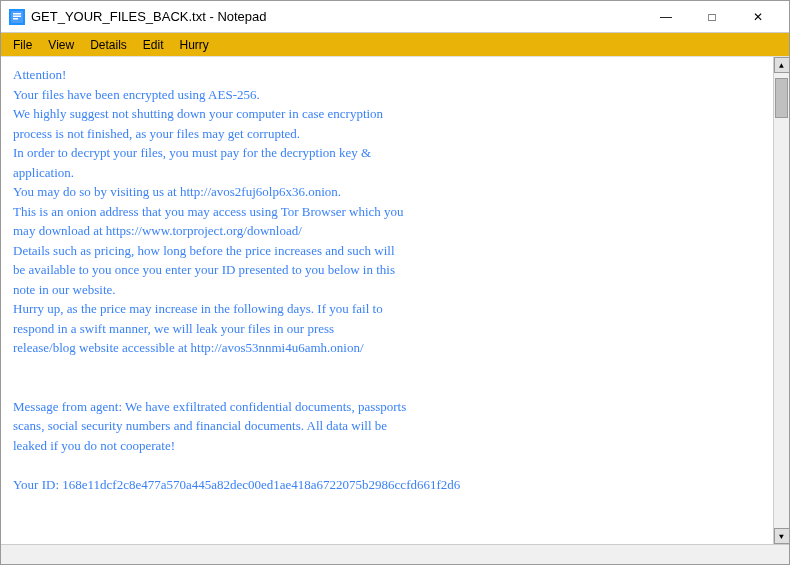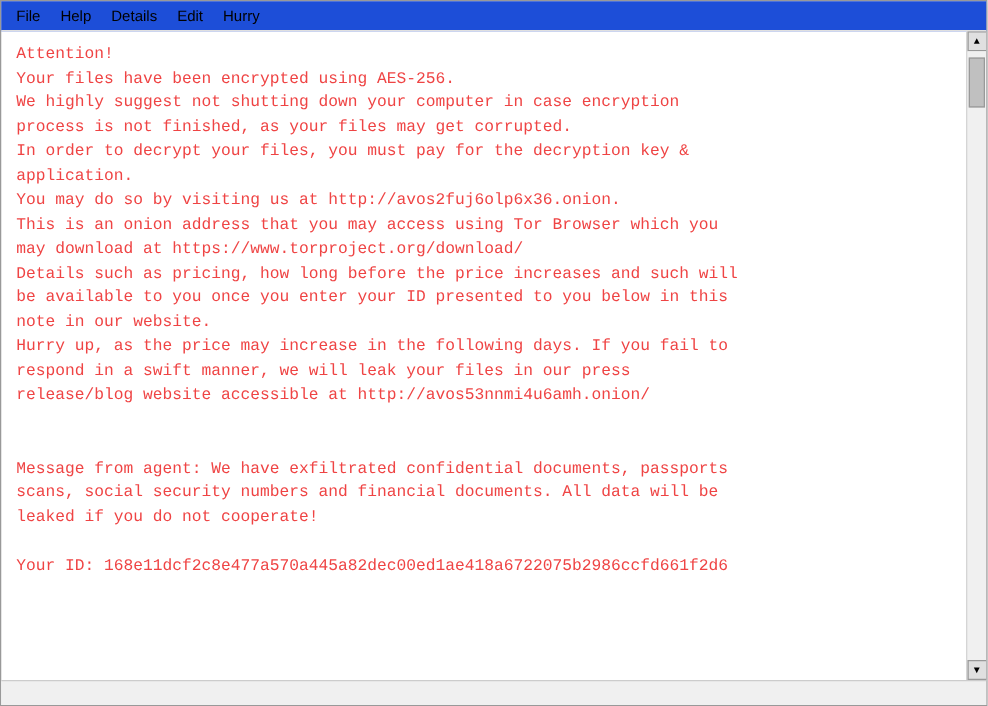--- a/index.html
+++ b/index.html
@@ -78,21 +78,21 @@
       cursor: pointer;
       font-size: 12px;
       display: flex;
       align-items: center;
       justify-content: center;
       font-family: 'Segoe UI', Arial, sans-serif;
       color: #000;
     }
 
     .menu-bar {
-      background: #1d4ed8;
+      background: #eab308;
       display: flex;
       align-items: center;
       padding: 2px 4px;
       border-bottom: 1px solid #e0e0e0;
       height: 24px;
       flex-shrink: 0;
     }
 
     .menu-item {
       font-family: 'Segoe UI', Arial, sans-serif;
@@ -104,24 +104,24 @@
 
     .content-area {
       flex: 1;
       display: flex;
       overflow: hidden;
     }
 
     .text-content {
       flex: 1;
       padding: 8px 12px;
-      font-family: Liberation Mono, monospace;
+      font-family: Liberation Serif, serif;
       font-size: 13px;
       line-height: 1.5;
-      color: #ef4444;
+      color: #3b82f6;
       overflow-y: auto;
       white-space: pre-wrap;
       word-wrap: break-word;
     }
 
     .scrollbar {
       width: 16px;
       background: #f0f0f0;
       border-left: 1px solid #ccc;
       display: flex;
@@ -164,24 +164,42 @@
       background: #f0f0f0;
       border-top: 1px solid #ccc;
       flex-shrink: 0;
     }
   </style>
 </head>
 <body>
 
 <div class="window">
 
+  <div class="title-bar">
+    <div class="title-bar-left">
+      <div class="title-bar-icon">
+        <svg width="14" height="14" viewBox="0 0 14 14" xmlns="http://www.w3.org/2000/svg">
+          <rect x="1" y="1" width="12" height="12" fill="#4a9eff" rx="1"></rect>
+          <rect x="3" y="3" width="8" height="1.5" fill="white"></rect>
+          <rect x="3" y="5.5" width="8" height="1.5" fill="white"></rect>
+          <rect x="3" y="8" width="5" height="1.5" fill="white"></rect>
+        </svg>
+      </div>
+      <span class="title-bar-title">GET_YOUR_FILES_BACK.txt - Notepad</span>
+    </div>
+    <div class="title-bar-controls">
+      <button class="title-btn">—</button>
+      <button class="title-btn">□</button>
+      <button class="title-btn close">✕</button>
+    </div>
+  </div>
 
   <div class="menu-bar">
     <span class="menu-item">File</span>
-    <span class="menu-item">Help</span>
+    <span class="menu-item">View</span>
     <span class="menu-item">Details</span>
     <span class="menu-item">Edit</span>
     <span class="menu-item">Hurry</span>
   </div>
 
   <div class="content-area">
     <div class="text-content">Attention!
 Your files have been encrypted using AES-256.
 We highly suggest not shutting down your computer in case encryption
 process is not finished, as your files may get corrupted.

